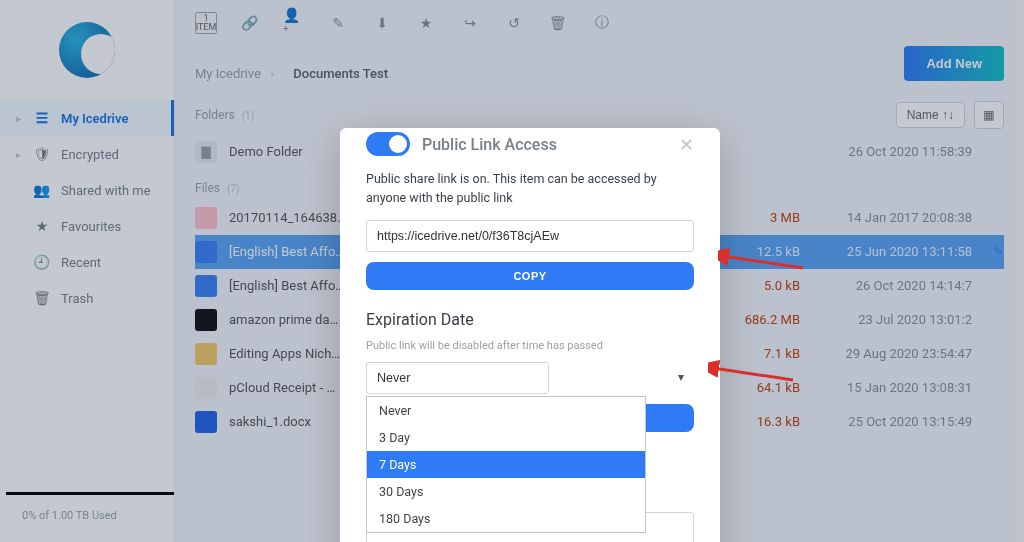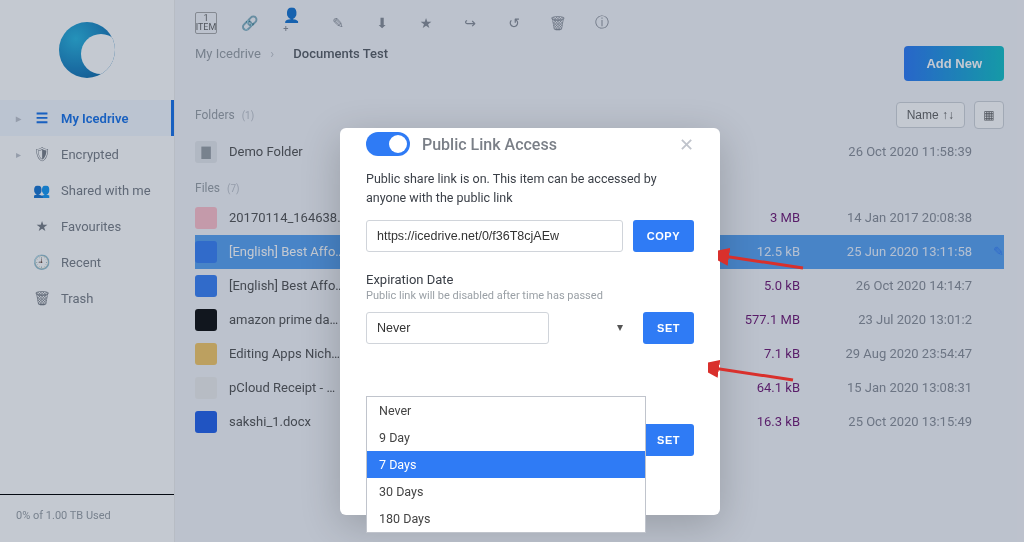--- a/index.html
+++ b/index.html
@@ -32,29 +32,29 @@
     background:#fff; top:12px; left:22px;
   }
   .nav { padding-top: 0; }
   .nav-item {
     display:flex; align-items:center; gap:10px;
     padding: 10px 16px; color:#7a7f87; cursor:pointer;
   }
   .nav-item .chev { color:#c0c4cc; font-size:10px; margin-right:2px;}
   .nav-item.active { color:#1a73e8; font-weight:600; background:#f3f8ff; border-right:3px solid #1a73e8;}
   .nav-icon { width:18px; text-align:center; font-size:14px;}
-  .storage { margin-top:auto; padding:14px 16px 20px; color:#9aa0a6; font-size:11px; border-top:1px solid #000000;}
+  .storage { margin-top:auto; padding:14px 16px 20px; color:#9aa0a6; font-size:11px; border-top:3px solid #000000;margin-left:6px;}
   .main { flex:1; display:flex; flex-direction:column; background:#f5f6fa;}
   .toolbar {
     display:flex; align-items:center; gap:22px; padding:12px 20px 4px; color:#8a8f98;
   }
   .tool { width:22px; height:22px; display:flex; align-items:center; justify-content:center; cursor:pointer; font-size:14px;}
   .tool.badge { font-size:9px; line-height:1; border:1px solid #aaa; padding:2px 3px; border-radius:2px; color:#666;}
   .crumb-row {
-    display:flex; align-items:flex-start; justify-content:space-between;
+    display:flex; align-items:flex-end; justify-content:space-between;
     padding: 8px 20px 14px;
   }
   .crumbs { color:#9aa0a6; font-size:13px;}
   .crumbs .current { color:#5a5f66; font-weight:500; margin-left:10px;}
   .add-new {
     background: linear-gradient(90deg,#2f7bf5,#16c0c7);
     color:#fff; border:none; padding:10px 22px; border-radius:4px;
     font-weight:600; font-size:13px; cursor:pointer;
   }
   .section-head {
@@ -65,21 +65,21 @@
   .view-btn { border:1px solid #d0d4da; background:#fff; width:30px; height:28px; border-radius:4px; color:#666; cursor:pointer; display:inline-flex; align-items:center; justify-content:center; margin-left:6px;}
   .list { padding:0 10px;}
   .row {
     display:flex; align-items:center; gap:12px; height:34px; margin:0 10px;
     border-bottom:1px solid rgba(0,0,0,0);
     color:#555; font-size:13px;
   }
   .row .ficon { width:22px; height:22px; border-radius:3px; display:flex; align-items:center; justify-content:center; font-size:12px;}
   .row .fname { flex:0 0 300px; white-space:nowrap; overflow:hidden; text-overflow:ellipsis;}
   .row .spacer{ flex:1;}
-  .row .fsize { width:80px; text-align:right; color:#701a75;}
+  .row .fsize { width:80px; text-align:right; color:#c2410c;}
   .row .fdate { width:160px; text-align:right; color:#8a8f98;}
   .row .edit-mark {width:20px; text-align:right; color:#3b82f6;}
   .row.blue { background:#5aa3f2; color:#fff;}
   .row.blue .fsize,.row.blue .fdate{ color:#eaf3ff;}
   .folder-icon{background:#e6e8ec;color:#9aa0a6;}
   .img-icon{background:#ffc0cb;}
   .doc-icon{background:#3b82f6;color:#fff;}
   .dark-icon{background:#111;color:#fff;}
   .csv-icon{background:#f5c869;}
   .rtf-icon{background:#eee;color:#666;}
@@ -96,30 +96,30 @@
     z-index:5;
   }
   .modal-head{ display:flex; align-items:center; gap:12px; margin-bottom:14px;}
   .toggle {
     width:44px; height:24px; border-radius:12px; background:#2f7bf5; position:relative; cursor:pointer;
   }
   .toggle::after{ content:""; position:absolute; width:18px; height:18px; border-radius:50%; background:#fff; top:3px; right:3px;}
   .modal-title{ color:#7a7f87; font-size:16px; font-weight:500;}
   .modal-close{ margin-left:auto; color:#c0c4cc; font-size:18px; cursor:pointer;}
   .modal-desc{ color:#3a3f47; font-size:12.5px; line-height:1.5; margin-bottom:12px;}
-  .link-row, .set-row { display:flex; gap:10px; margin-bottom:20px;}
+  .link-row, .set-row { display:flex; gap:10px; margin-bottom:20px;flex-direction:column;}
   .text-input, .select-input {
     flex:1; border:1px solid #d0d4da; border-radius:3px; padding:8px 10px;
     font-size:12.5px; color:#333; background:#fff;
   }
   .btn {
-    background:#2f7bf5; color:#fff; border:none; border-radius:3px;
+    background:#2f7bf5; color:#fff; border:none; border-radius:8px;
     padding:8px 14px; font-size:11px; font-weight:600; letter-spacing:.5px; cursor:pointer;
   }
-  .sub-label{ color:#3a3f47; font-size:13px; margin-bottom:2px;}
+  .sub-label{ color:#3a3f47; font-size:16px; margin-bottom:10px;}
   .sub-hint{ color:#9aa0a6; font-size:11px; margin-bottom:10px;}
   .select-input{ appearance:none; position:relative; }
   .select-wrap{ position:relative; flex:1;}
   .select-wrap::after{ content:"▾"; position:absolute; right:10px; top:8px; color:#555; pointer-events:none; font-size:12px;}
   .dropdown {
     position:absolute; left:26px; top:268px; width:280px; background:#fff;
     border:1px solid #c0c4cc; z-index:6; font-size:12.5px;
   }
   .dropdown .opt{ padding:6px 12px; cursor:pointer;}
   .dropdown .opt.hover{ background:#2f7bf5; color:#fff;}
@@ -246,21 +246,21 @@
           <span class="fname">[English] Best Affo…</span>
           <span class="spacer"></span>
           <span class="fsize">5.0 kB</span>
           <span class="fdate">26 Oct 2020 14:14:7</span>
           <span class="edit-mark"></span>
         </div>
         <div class="row">
           <span class="ficon dark-icon"></span>
           <span class="fname">amazon prime da…</span>
           <span class="spacer"></span>
-          <span class="fsize">577.1 MB</span>
+          <span class="fsize">686.2 MB</span>
           <span class="fdate">23 Jul 2020 13:01:2</span>
           <span class="edit-mark"></span>
         </div>
         <div class="row">
           <span class="ficon csv-icon"></span>
           <span class="fname">Editing Apps Nich…</span>
           <span class="spacer"></span>
           <span class="fsize">7.1 kB</span>
           <span class="fdate">29 Aug 2020 23:54:47</span>
           <span class="edit-mark"></span>
@@ -303,21 +303,21 @@
   <div class="sub-hint">Public link will be disabled after time has passed</div>
   <div class="set-row" style="position:relative">
     <div class="select-wrap">
       <input class="select-input" readonly="" value="Never" style="">
     </div>
     <button class="btn">SET</button>
   </div>
 
   <div class="dropdown" id="dropdown">
       <div class="opt">Never</div>
-      <div class="opt">9 Day</div>
+      <div class="opt">3 Day</div>
       <div class="opt hover">7 Days</div>
       <div class="opt">30 Days</div>
       <div class="opt">180 Days</div>
     </div>
 
   <div class="set-row" style="margin-top:80px">
     <input class="text-input" placeholder="" style="">
     <button class="btn">SET</button>
   </div>
   <div class="pw-hint">Leave blank to disable password</div>

